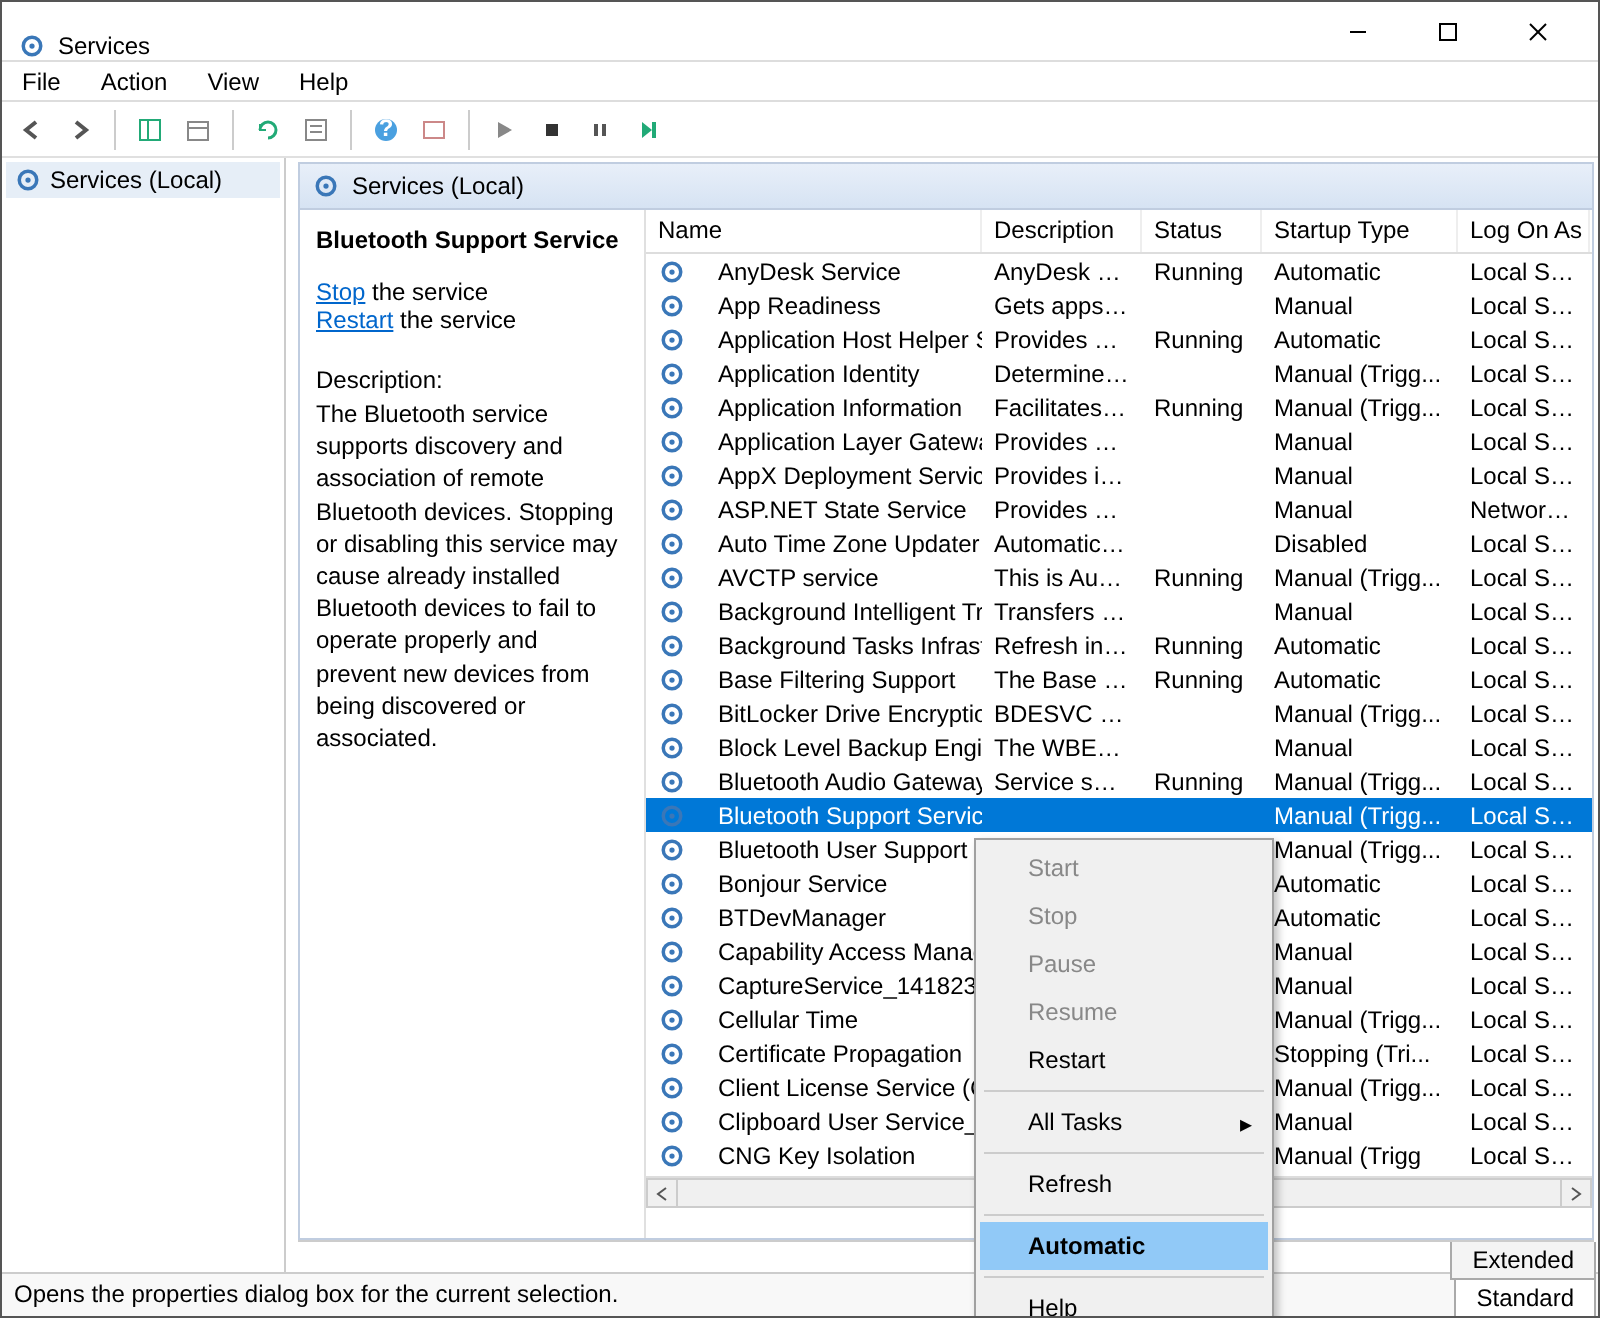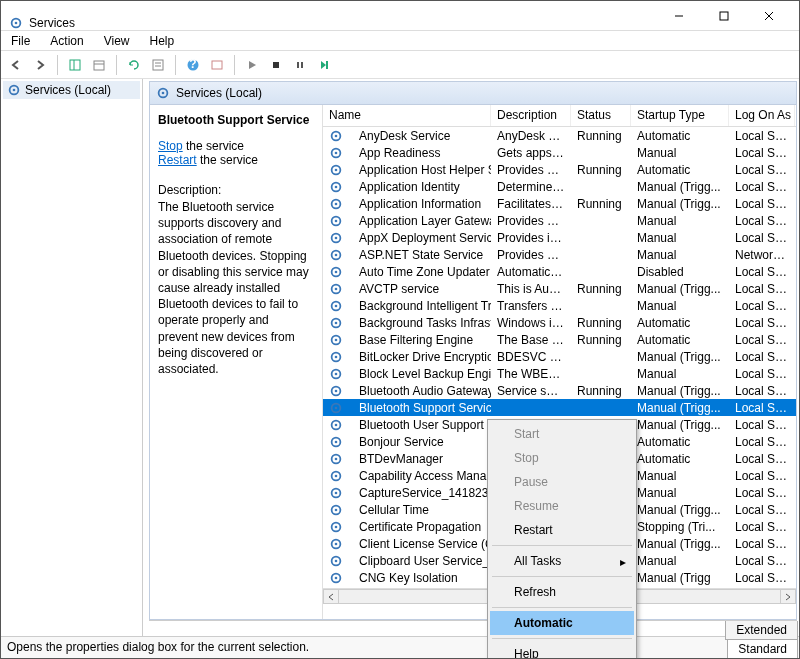--- a/index.html
+++ b/index.html
@@ -356,32 +356,32 @@
               <div class="cell c-log">Local Syster</div>
             </div>
             <div class="row">
               <div class="cell namecell c-name">
                 <span class="gearicon"><svg viewBox="0 0 16 16" width="14" height="14">
                     <circle cx="8" cy="8" r="5" fill="none" stroke="#3a77b8" stroke-width="2"></circle>
                     <circle cx="8" cy="8" r="1.5" fill="#3a77b8"></circle>
                   </svg></span>
                 <span>Background Tasks Infrastruc...</span>
               </div>
-              <div class="cell c-desc">Windows inf...</div>
+              <div class="cell c-desc">Refresh inf...</div>
               <div class="cell c-stat">Running</div>
               <div class="cell c-start">Automatic</div>
               <div class="cell c-log">Local Syster</div>
             </div>
             <div class="row">
               <div class="cell namecell c-name">
                 <span class="gearicon"><svg viewBox="0 0 16 16" width="14" height="14">
                     <circle cx="8" cy="8" r="5" fill="none" stroke="#3a77b8" stroke-width="2"></circle>
                     <circle cx="8" cy="8" r="1.5" fill="#3a77b8"></circle>
                   </svg></span>
-                <span>Base Filtering Engine</span>
+                <span>Base Filtering Support</span>
               </div>
               <div class="cell c-desc">The Base Filt...</div>
               <div class="cell c-stat">Running</div>
               <div class="cell c-start">Automatic</div>
               <div class="cell c-log">Local Servic</div>
             </div>
             <div class="row">
               <div class="cell namecell c-name">
                 <span class="gearicon"><svg viewBox="0 0 16 16" width="14" height="14">
                     <circle cx="8" cy="8" r="5" fill="none" stroke="#3a77b8" stroke-width="2"></circle>

